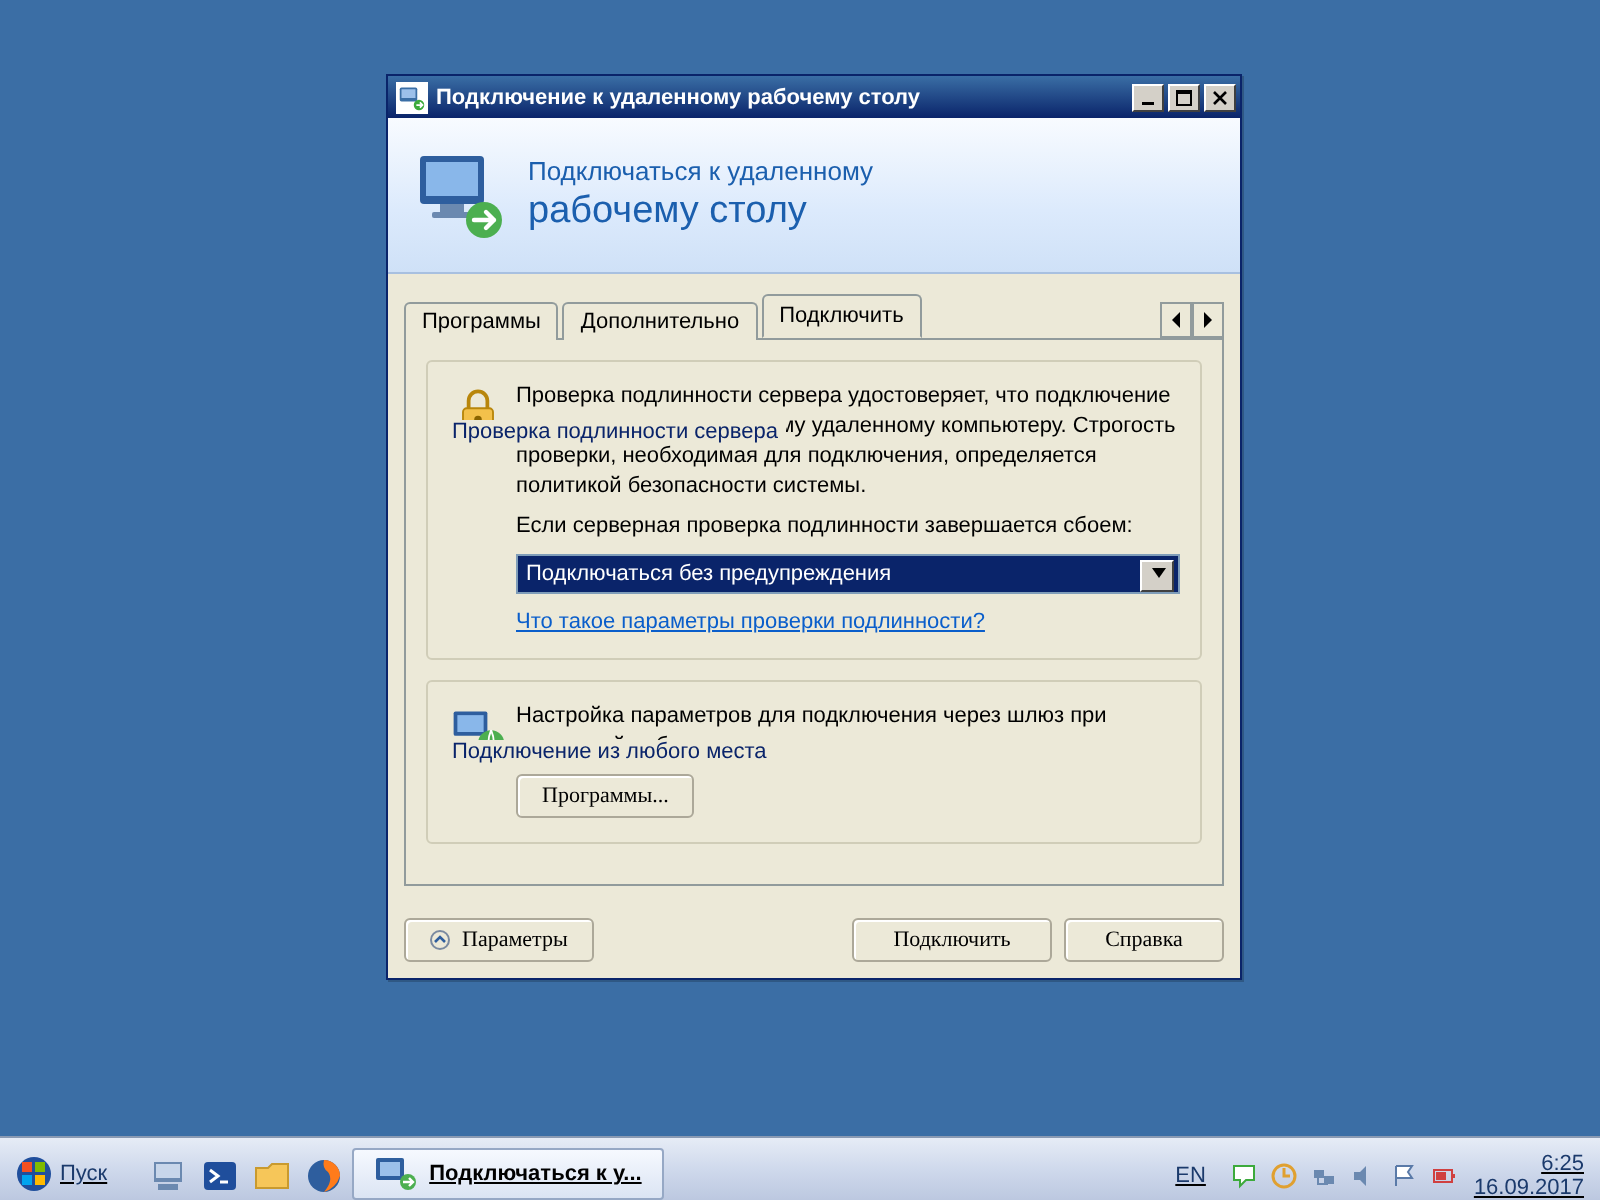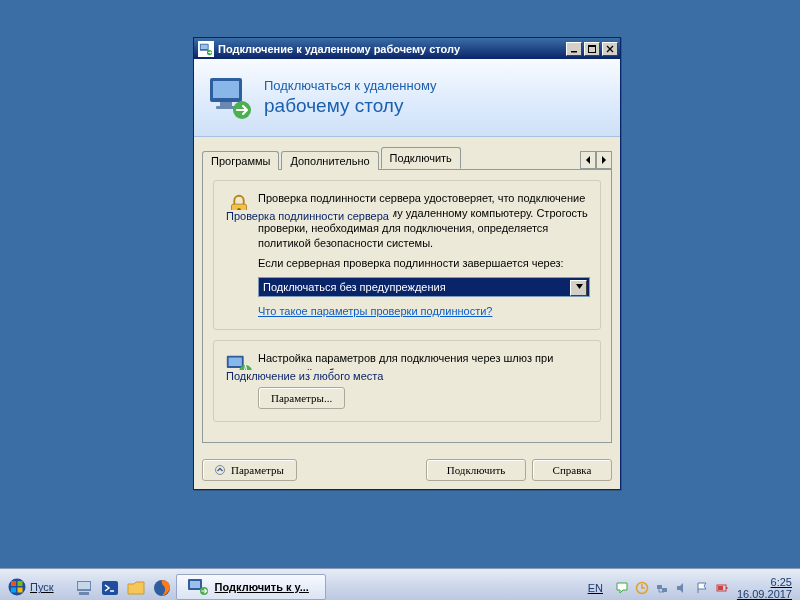--- a/index.html
+++ b/index.html
@@ -300,21 +300,21 @@
       <div class="group-row">
         <div class="group-icon">
           <svg viewBox="0 0 32 32" width="30" height="30">
             <rect x="8" y="14" width="16" height="13" rx="2" fill="#f3c14b" stroke="#b8860b"></rect>
             <path d="M11 14 V10 a5 5 0 0 1 10 0 V14" fill="none" stroke="#b8860b" stroke-width="2"></path>
             <circle cx="16" cy="20" r="2" fill="#8a6400"></circle>
           </svg>
         </div>
         <div class="group-body">
           <div class="para">Проверка подлинности сервера удостоверяет, что подключение выполняется к правильному удаленному компьютеру. Строгость проверки, необходимая для подключения, определяется политикой безопасности системы.</div>
-          <div class="para">Если серверная проверка подлинности завершается через:</div>
+          <div class="para">Если серверная проверка подлинности завершается сбоем:</div>
           <div class="combo">
             <span>Подключаться без предупреждения</span>
             <span class="caret">
                 <svg width="7" height="6" viewBox="0 0 7 6">
                   <path d="M0 0 L7 0 L3.5 5 Z" fill="#000"></path>
                 </svg>
               </span>
           </div>
           <a class="link">Что такое параметры проверки подлинности?</a>
         </div>
@@ -327,21 +327,21 @@
         <div class="group-icon">
           <svg viewBox="0 0 32 32" width="30" height="30">
             <rect x="3" y="5" width="18" height="13" rx="1" fill="#2e5e9e"></rect>
             <rect x="5" y="7" width="14" height="9" fill="#89b7ea"></rect>
             <circle cx="23" cy="22" r="7" fill="#4caf50"></circle>
             <path d="M18 22 L28 22 M23 15 Q26 22 23 29 M23 15 Q20 22 23 29" stroke="#fff" stroke-width="1" fill="none"></path>
           </svg>
         </div>
         <div class="group-body">
           <div class="para">Настройка параметров для подключения через шлюз при удаленной работе.</div>
-          <button class="btn">Параметры...</button>
+          <button class="btn">Программы...</button>
         </div>
       </div>
     </div>
 
   </div>
 
   <div class="bottom-row">
     <button class="btn btn-with-icon">
       <span class="chev-up">
           <svg viewBox="0 0 10 10">
@@ -400,21 +400,21 @@
 
   <div class="task">
     <span class="task-icon">
       <svg viewBox="0 0 22 18">
           <rect x="1" y="1" width="14" height="11" rx="1" fill="#2e5e9e"></rect>
           <rect x="3" y="3" width="10" height="7" fill="#9cc0ea"></rect>
           <circle cx="17" cy="13" r="4" fill="#4caf50"></circle>
           <path d="M14.5 13 L19.5 13 M17.5 11 L19.5 13 L17.5 15" stroke="#fff" stroke-width="1.2" fill="none"></path>
         </svg>
     </span>
-    <span style="font-weight:bold">Подключить к у...</span>
+    <span style="font-weight:bold">Подключаться к у...</span>
   </div>
 
   <div class="tray">
     <span class="lang">EN</span>
     <div class="tray-icons">
       <span>
           <svg viewBox="0 0 14 14">
             <path d="M2 2 L12 2 L12 9 L8 9 L5 12 L5 9 L2 9 Z" fill="#fff" stroke="#3caa3c"></path>
           </svg>
         </span>

